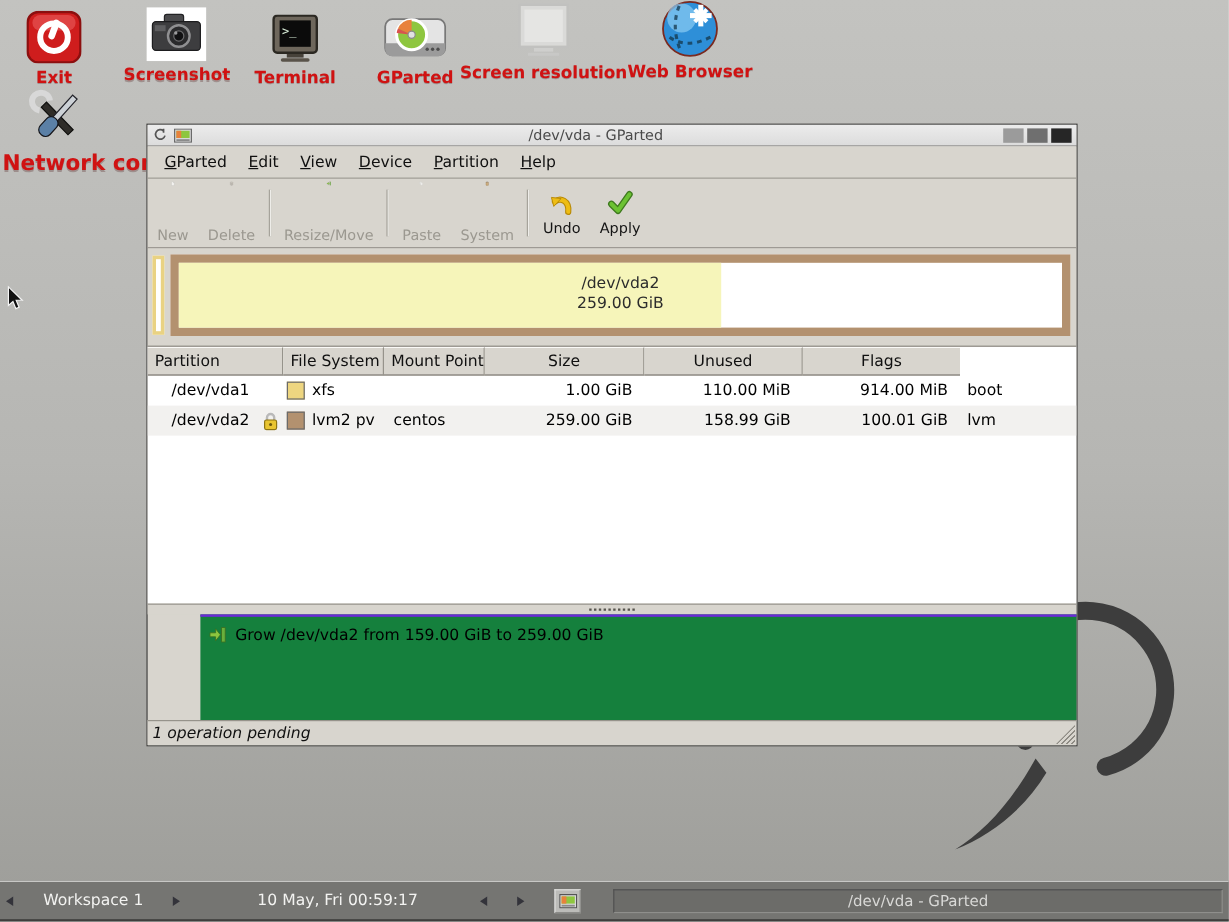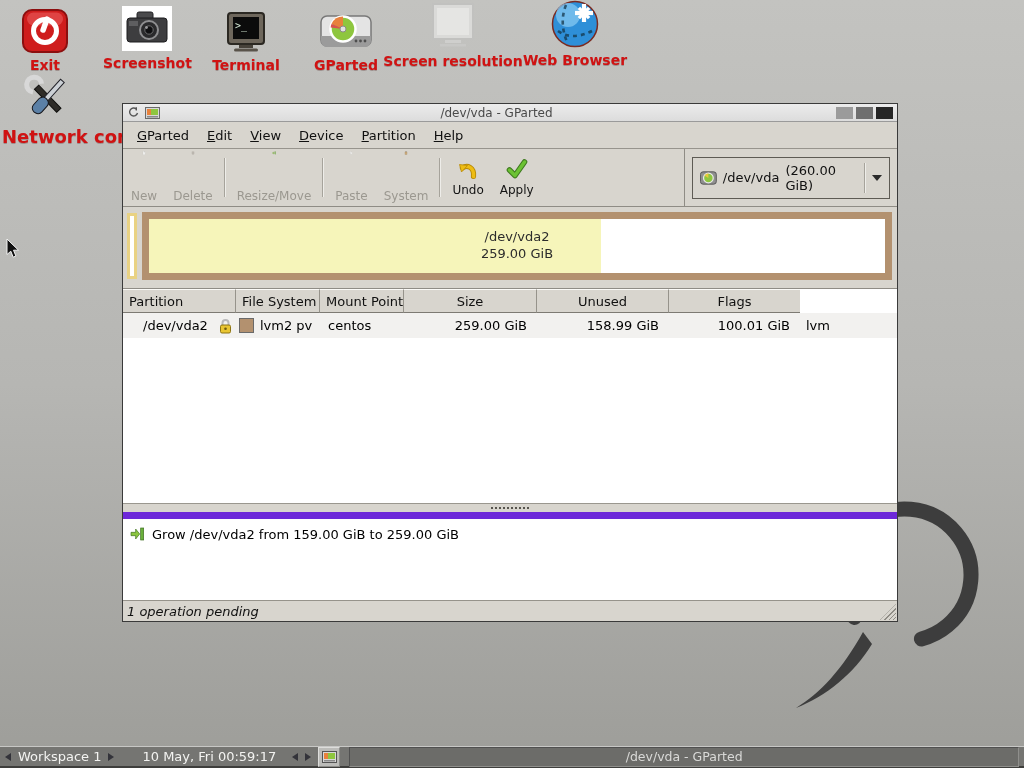--- a/index.html
+++ b/index.html
@@ -64,33 +64,33 @@
   .td.fs{gap:6px;padding-left:3px;}
   .td.mnt{padding-left:8px;}
   .td.num{justify-content:flex-end;padding-right:10px;}
   .td.flg{padding-left:6px;}
   .swatch{width:15px;height:15px;border:1px solid #6a6a6a;box-sizing:border-box;flex:0 0 auto;}
   .lock{margin-left:auto;margin-right:4px;flex:0 0 auto;}
   
   .splitter{height:8px;background:#d8d5ce;border-top:1px solid #9a978f;display:flex;
             align-items:center;justify-content:center;flex:0 0 auto;}
   .splitter-handle{width:38px;border-top:2px dotted #57544e;}
-  .ops{height:88px;background:#ffffff;border-top:7px solid #6d28d9;padding:7px 6px;
-       box-sizing:border-box;flex:0 0 auto;}
+  .ops{height:88px;background:#15803d;border-top:2px solid #6d28d9;padding:7px 6px;
+       box-sizing:border-box;flex:0 0 auto;margin-left:44px;}
   .op-row{display:flex;align-items:center;gap:7px;font-size:13px;color:#000;}
   .statusbar{height:20px;background:#d8d5ce;border-top:1px solid #96938b;display:flex;
              align-items:center;font-size:13px;color:#101010;padding-left:4px;
              position:relative;flex:0 0 auto;font-style:italic;}
   .grip{position:absolute;right:1px;bottom:1px;width:16px;height:16px;
         background:repeating-linear-gradient(135deg,#d8d5ce 0 2px,#8f8c85 2px 3px);
         clip-path:polygon(100% 0,100% 100%,0 100%);}
   
-  .taskbar{position:absolute;left:0;right:0;bottom:0;height:22px;box-sizing:border-box;
+  .taskbar{position:absolute;left:0;right:0;bottom:0;height:34px;box-sizing:border-box;
            background:#757572;border-top:1px solid #c7c7c5;border-bottom:2px solid #3e3e3c;
-           display:flex;align-items:center;padding:0 5px;gap:7px;font-size:13px;color:#f3f3f1;}
+           display:flex;align-items:center;padding:0 5px;gap:25px;font-size:13px;color:#f3f3f1;}
   .tri-l{width:0;height:0;border-top:4px solid transparent;border-bottom:4px solid transparent;
          border-right:6px solid #33333a;}
   .tri-r{width:0;height:0;border-top:4px solid transparent;border-bottom:4px solid transparent;
          border-left:6px solid #33333a;}
   .tray-tile{width:20px;height:18px;background:#bcbcb9;border:1px solid #8b8b88;
              border-top-color:#dddddb;border-left-color:#dddddb;display:flex;
              align-items:center;justify-content:center;}
   .task-btn{flex:1;height:18px;margin-left:2px;background:#6c6c69;border:1px solid #505050;
             border-bottom-color:#8f8f8c;border-right-color:#8f8f8c;color:#d9d9d7;
             display:flex;align-items:center;justify-content:center;font-size:12.5px;}
@@ -291,33 +291,20 @@
       <span class="tb-label">Undo</span>
     </div>
     <div class="tb-btn">
       <svg width="24" height="24" viewBox="0 0 24 24">
         <path d="M4.5,13 L10,18.5 L19.5,5" fill="none" stroke="#3f7a1f" stroke-width="5.6" stroke-linecap="round" stroke-linejoin="round"></path>
         <path d="M4.5,13 L10,18.5 L19.5,5" fill="none" stroke="#6cc233" stroke-width="3.4" stroke-linecap="round" stroke-linejoin="round"></path>
       </svg>
       <span class="tb-label">Apply</span>
     </div>
     <div class="tb-spacer"></div>
-    <div class="combo-region">
-      <div class="combo">
-        <svg width="19" height="16" viewBox="0 0 19 16">
-          <rect x="0.5" y="1" width="18" height="14" rx="3" fill="#8f8f8f" stroke="#4f4f4f"></rect>
-          <circle cx="9.5" cy="8" r="5.5" fill="#8ec63f" stroke="#e9e9e9" stroke-width="1.4"></circle>
-          <path d="M9.5,8 L9.5,2.5 A5.5,5.5 0 0 0 5,5.2 Z" fill="#e8c83c"></path>
-        </svg>
-        <span>/dev/vda</span>
-        <span>(260.00 GiB)</span>
-        <div class="csep"></div>
-        <div class="tri-down"></div>
-      </div>
-    </div>
   </div>
 
   <div class="pt-panel">
     <div class="vda1-strip"></div>
     <div class="vda2-box">
       <div class="vda2-used" style="width: 61.4%;"></div>
       <div class="vda2-label">
         <span>/dev/vda2</span>
         <span>259.00 GiB</span>
       </div>
@@ -327,20 +314,32 @@
   <div class="table-wrap">
     <div class="tgrid">
       <div class="th">Partition</div>
       <div class="th">File System</div>
       <div class="th">Mount Point</div>
       <div class="th center">Size</div>
       <div class="th center">Unused</div>
       <div class="th center" style="border-right:none;">Flags</div>
     </div>
 
+    <div class="tgrid trow">
+      <div class="td part">/dev/vda1</div>
+      <div class="td fs">
+        <span class="swatch" style="background-color: rgb(238, 214, 128);"></span>
+        <span>xfs</span>
+      </div>
+      <div class="td mnt"></div>
+      <div class="td num">1.00 GiB</div>
+      <div class="td num">110.00 MiB</div>
+      <div class="td num">914.00 MiB</div>
+      <div class="td flg">boot</div>
+    </div>
 
     <div class="tgrid trow alt">
       <div class="td part">
         <span>/dev/vda2</span>
         <svg class="lock" width="13" height="16" viewBox="0 0 13 16">
           <path d="M3.5,7.5 v-2.5 a3,3 0 0 1 6,0 V7.5" stroke="#b9b9b9" stroke-width="2" fill="none"></path>
           <rect x="1.5" y="7" width="10" height="8" rx="1.5" fill="#e9c531" stroke="#8e7513"></rect>
           <circle cx="6.5" cy="10.8" r="1.3" fill="#6e5a0e"></circle>
         </svg>
       </div>

